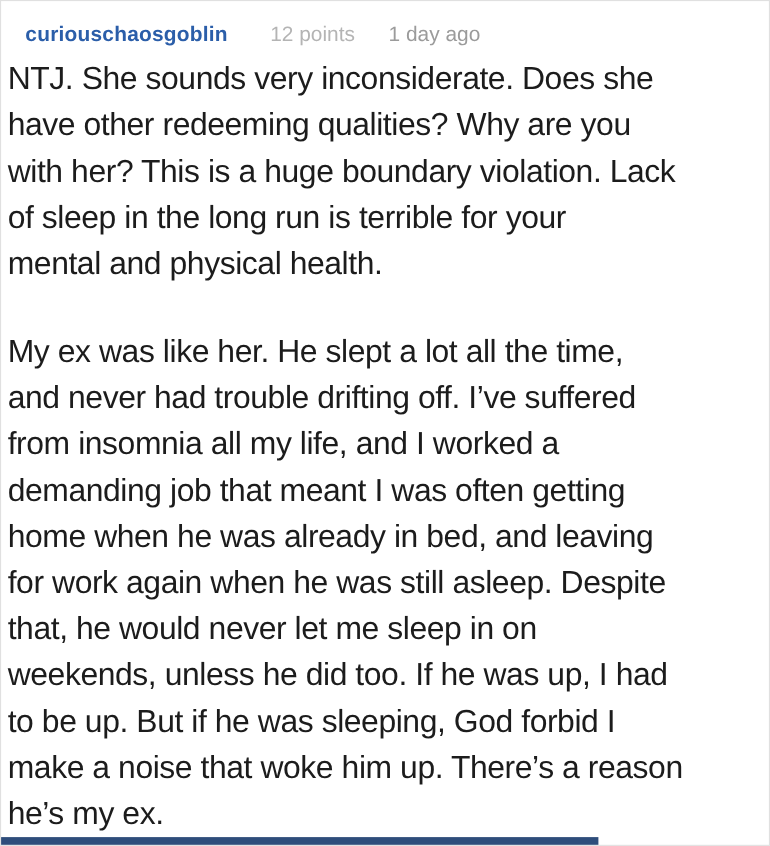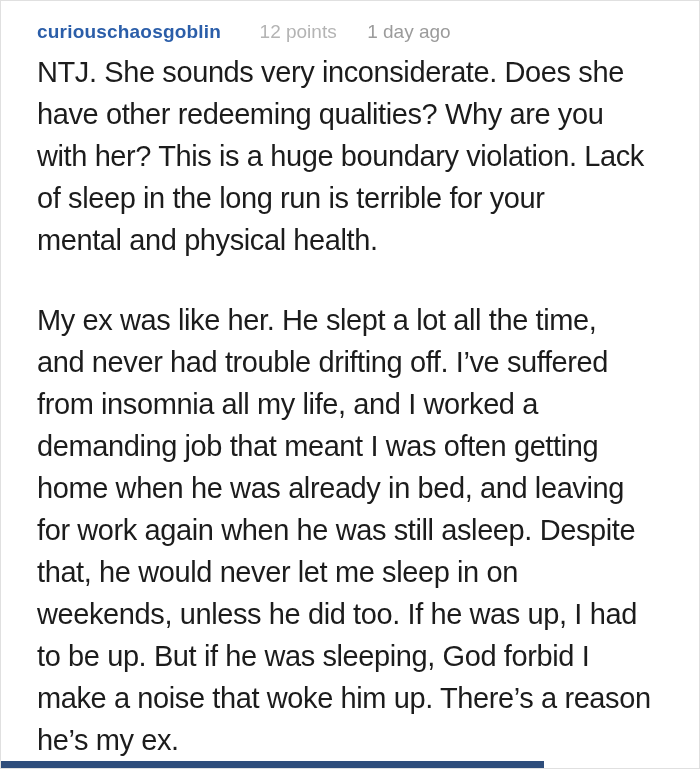--- a/index.html
+++ b/index.html
@@ -12,21 +12,21 @@
     overflow: hidden;
   }
   .card {
     position: relative;
     width: 700px;
     height: 769px;
     border: 1px solid var(--border, #e0e0e0);
     background: var(--background, #ffffff);
   }
   .header {
-    padding: 18px 20px 0 36px;
+    padding: 18px 20px 0 22px;
     line-height: 26px;
     white-space: nowrap;
   }
   .username {
     color: var(--username-blue, #2b5ea9);
     font-size: 19px;
     font-weight: bold;
     letter-spacing: 0.2px;
     cursor: pointer;
   }
@@ -35,21 +35,21 @@
     font-size: 19px;
     margin-left: 34px;
   }
   .timestamp {
     color: var(--timestamp-gray, #9b9b9b);
     font-size: 19px;
     margin-left: 26px;
   }
   .body {
     margin-top: 5px;
-    padding: 0 18px 0 36px;
+    padding: 0 18px 0 6px;
     color: var(--body-text, #1c1c1c);
     font-size: 29px;
     line-height: 42px;
     letter-spacing: -0.4px;
   }
   .body p {
     margin: 0;
     white-space: pre-line;
   }
   .body p + p {

